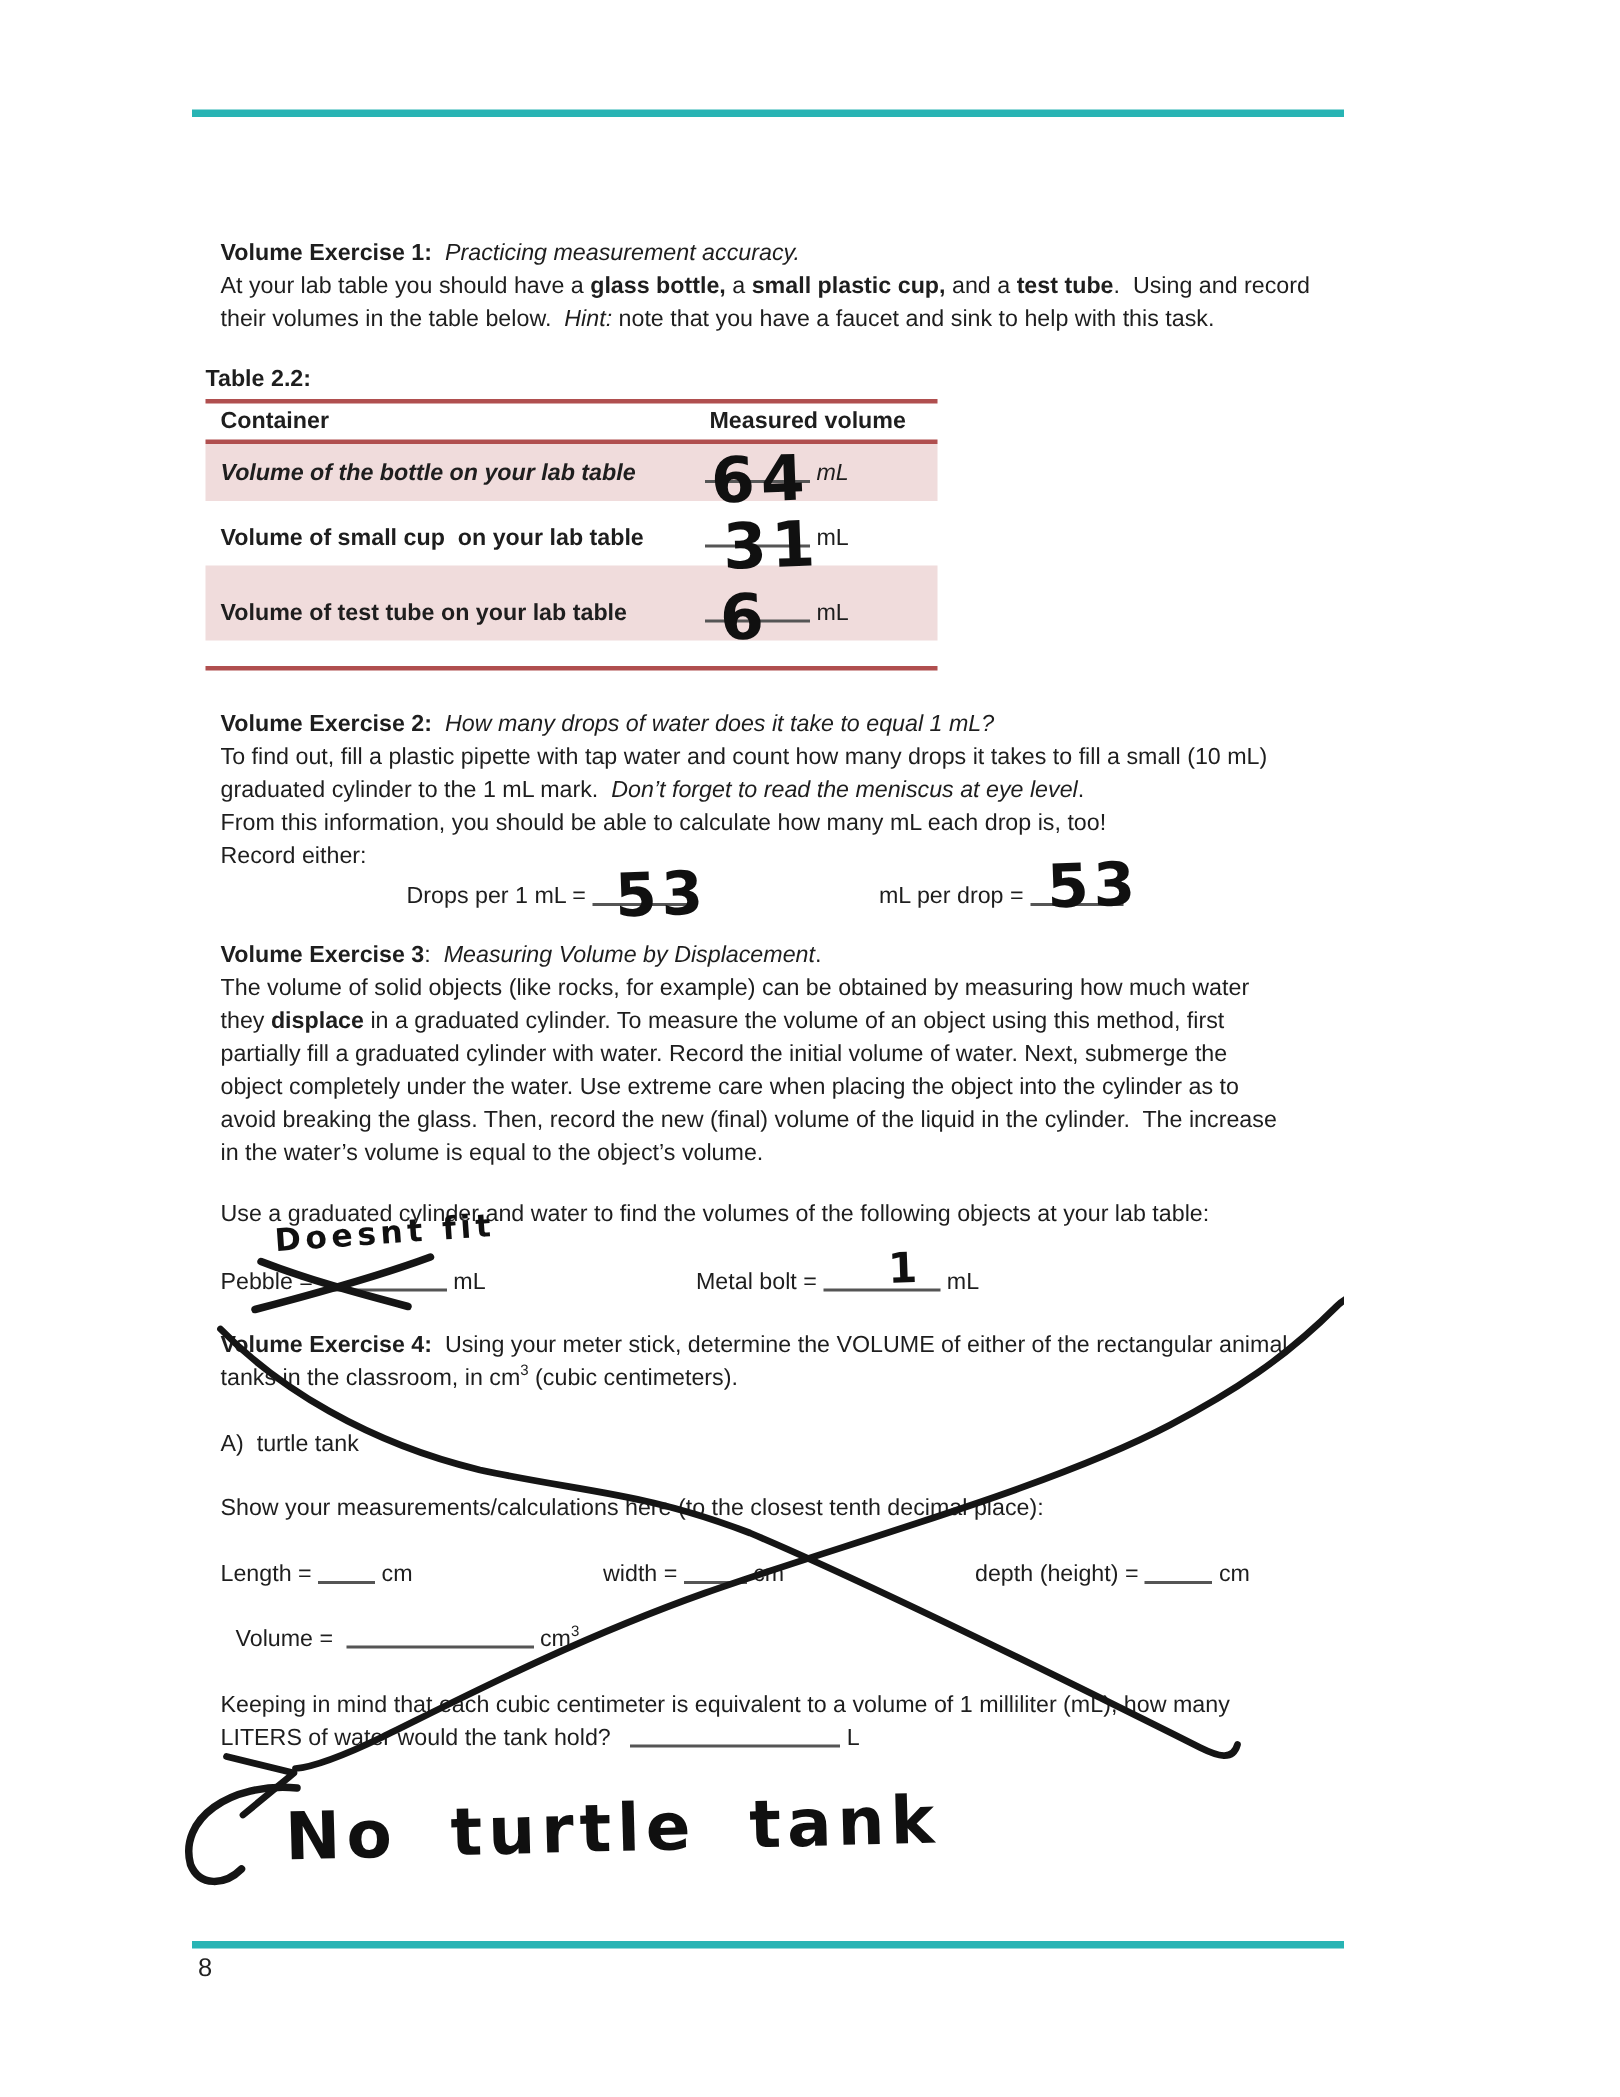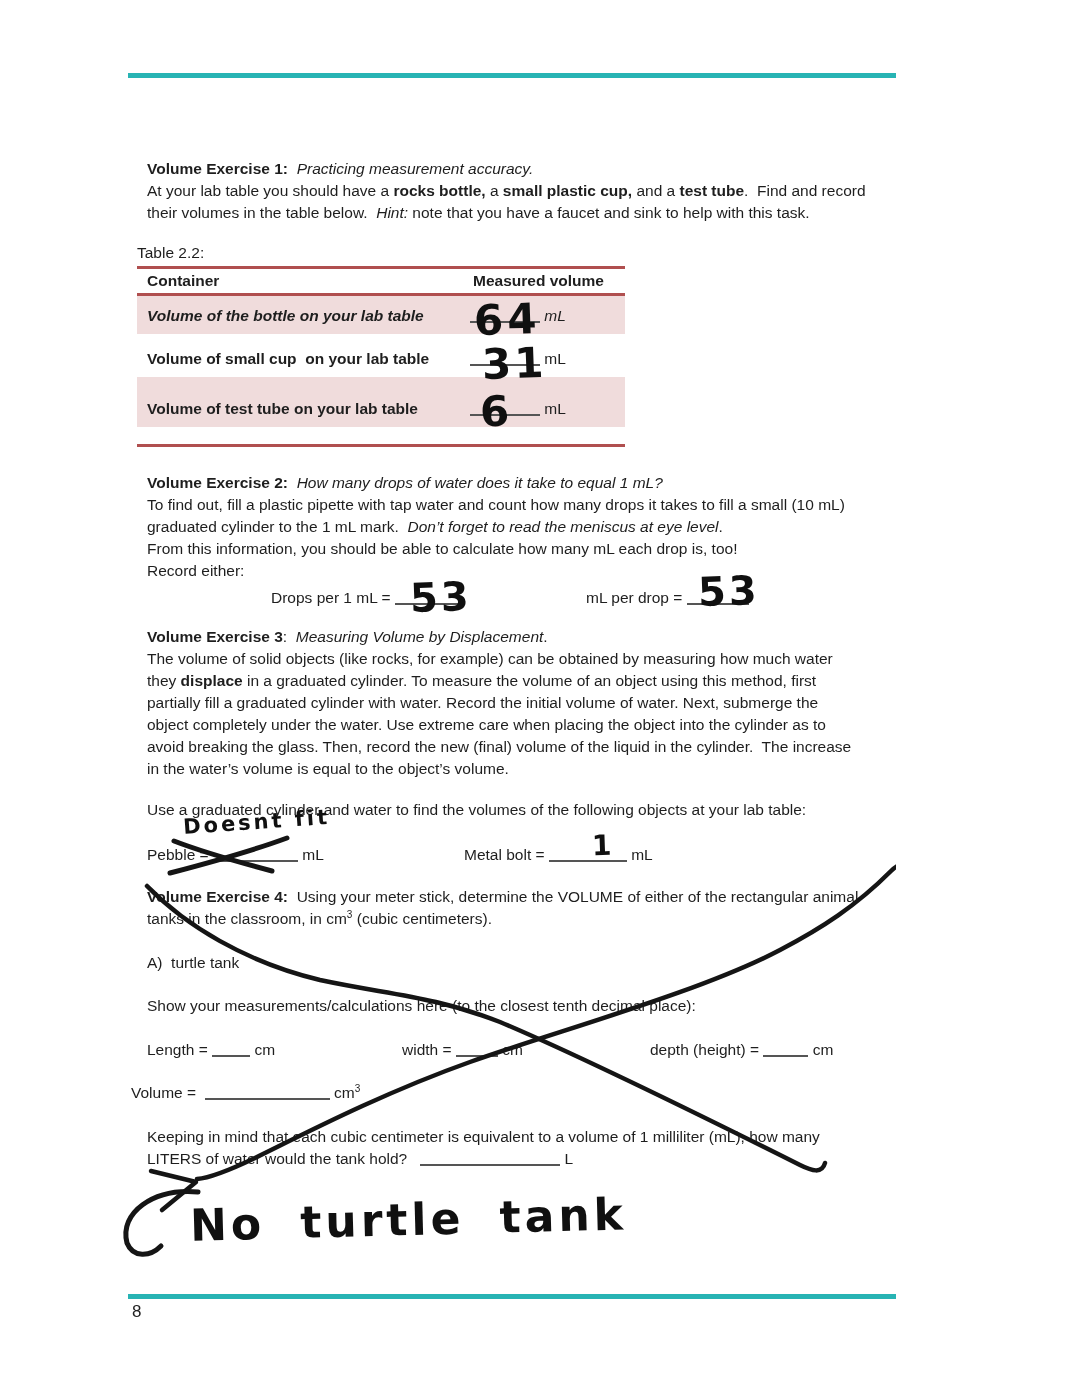--- a/index.html
+++ b/index.html
@@ -11,21 +11,21 @@
   .rule-teal{position:absolute;left:128px;width:834px;height:5px;background:var(--teal,#28b4b4);}
   .sec{position:absolute;left:147px;width:815px;line-height:22px;}
   .line{height:22px;white-space:pre-wrap;}
   .abs{position:absolute;white-space:pre;line-height:20px;}
   .b{font-weight:700;}
   .i{font-style:italic;}
   .sup{vertical-align:super;font-size:10px;line-height:0;}
   .blank{display:inline-block;border-bottom:2px solid #555;height:12px;vertical-align:-2px;}
   
   #table22{position:absolute;left:137px;top:244px;width:488px;}
-  .t-caption{font-weight:400;height:22px;}
+  .t-caption{font-weight:700;height:22px;}
   .t-rule{height:3px;background:var(--rule,#b04f4f);}
   .t-rule-bottom{position:absolute;left:137px;top:444px;width:488px;height:3px;background:var(--rule,#b04f4f);}
   .t-header{position:relative;height:24px;}
   .t-header .col1{position:absolute;left:10px;bottom:3px;font-weight:700;}
   .t-header .col2{position:absolute;left:336px;bottom:3px;font-weight:700;}
   .t-row{position:relative;}
   .t-row.pink{background:var(--pink,#f0dcdc);}
   .t-row .lbl{position:absolute;left:10px;bottom:9px;font-weight:700;white-space:pre;}
   .t-row .meas{position:absolute;left:333px;bottom:9px;white-space:pre;}
   
@@ -38,21 +38,21 @@
 </style>
 </head>
 <body>
 
 <div id="page" style="--teal: #28b4b4; --rule: #b04f4f; --pink: #f0dcdc;">
 
   <div class="rule-teal" style="top:73px;"></div>
 
   <div class="sec" style="top:158px;">
     <div class="line"><span class="b">Volume Exercise 1:</span><span>  </span><span class="i">Practicing measurement accuracy.</span></div>
-    <div class="line"><span>At your lab table you should have a </span><span class="b">rocks bottle,</span><span> a </span><span class="b">small plastic cup,</span><span> and a </span><span class="b">test tube</span><span>.  Find and record</span></div>
+    <div class="line"><span>At your lab table you should have a </span><span class="b">glass bottle,</span><span> a </span><span class="b">small plastic cup,</span><span> and a </span><span class="b">test tube</span><span>.  Using and record</span></div>
     <div class="line"><span>their volumes in the table below.  </span><span class="i">Hint:</span><span> note that you have a faucet and sink to help with this task.</span></div>
   </div>
 
   <div id="table22">
     <div class="t-caption">Table 2.2:</div>
     <div class="t-rule"></div>
     <div class="t-header">
       <span class="col1">Container</span>
       <span class="col2">Measured volume</span>
     </div>
@@ -97,21 +97,21 @@
 
   <div class="sec" style="top:886px;">
     <div class="line"><span class="b">Volume Exercise 4:</span><span>  Using your meter stick, determine the VOLUME of either of the rectangular animal</span></div>
     <div class="line"><span>tanks in the classroom, in cm</span><span class="sup">3</span><span> (cubic centimeters).</span></div>
   </div>
   <div class="abs" style="left:147px;top:953px;">A)  turtle tank</div>
   <div class="abs" style="left:147px;top:996px;">Show your measurements/calculations here (to the closest tenth decimal place):</div>
   <div class="abs" style="left:147px;top:1040px;"><span>Length = </span><span class="blank" style="width: 38px;"></span><span> cm</span></div>
   <div class="abs" style="left:402px;top:1040px;"><span>width = </span><span class="blank" style="width: 42px;"></span><span> cm</span></div>
   <div class="abs" style="left:650px;top:1040px;text-align:center;"><span>depth (height) = </span><span class="blank" style="width: 45px;"></span><span> cm</span></div>
-  <div class="abs" style="left:131px;top:1083px;text-align:right;"><span>Volume =  </span><span class="blank" style="width: 125px;"></span><span> cm</span><span class="sup">3</span></div>
+  <div class="abs" style="left:157px;top:1083px;text-align:right;"><span>Volume =  </span><span class="blank" style="width: 125px;"></span><span> cm</span><span class="sup">3</span></div>
   <div class="sec" style="top:1126px;">
     <div class="line"><span>Keeping in mind that each cubic centimeter is equivalent to a volume of 1 milliliter (mL), how many</span></div>
     <div class="line"><span>LITERS of water would the tank hold?   </span><span class="blank" style="width: 140px;"></span><span> L</span></div>
   </div>
 
   <div class="hw" style="left:474px;top:299px;font-size:42px;letter-spacing:4px;">64</div>
   <div class="hw" style="left:482px;top:343px;font-size:42px;letter-spacing:3px;">31</div>
   <div class="hw" style="left:480px;top:391px;font-size:42px;">6</div>
   <div class="hw" style="left:410px;top:577px;font-size:40px;letter-spacing:3px;">53</div>
   <div class="hw" style="left:698px;top:571px;font-size:40px;letter-spacing:3px;">53</div>

